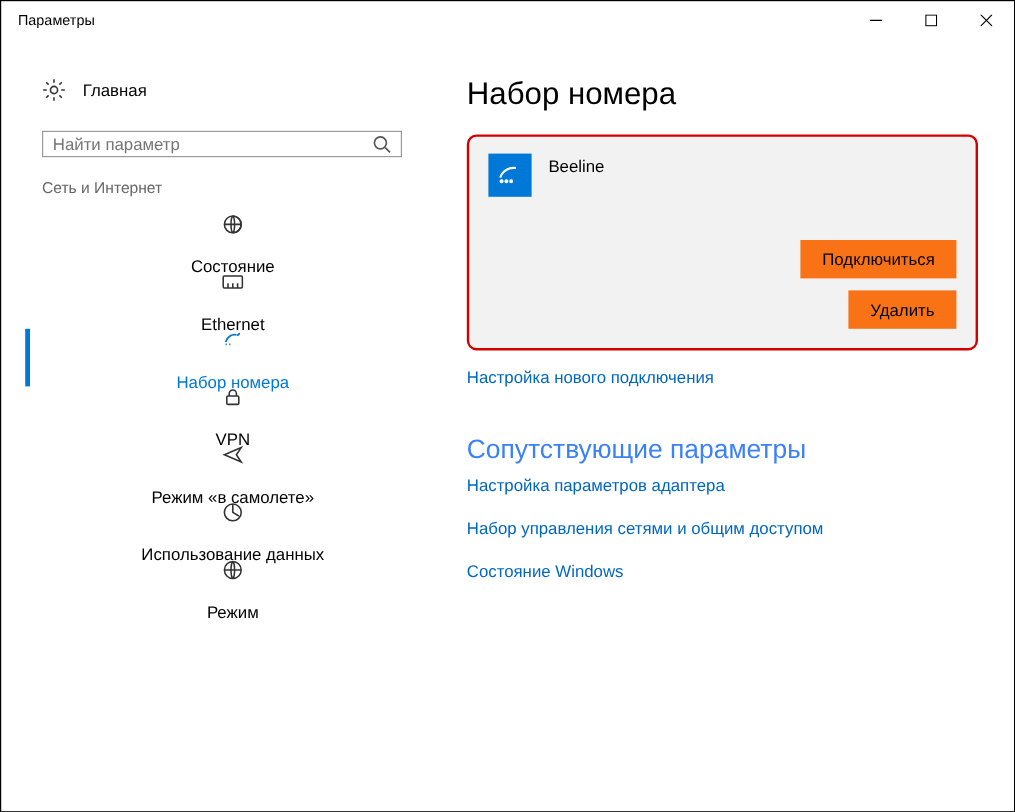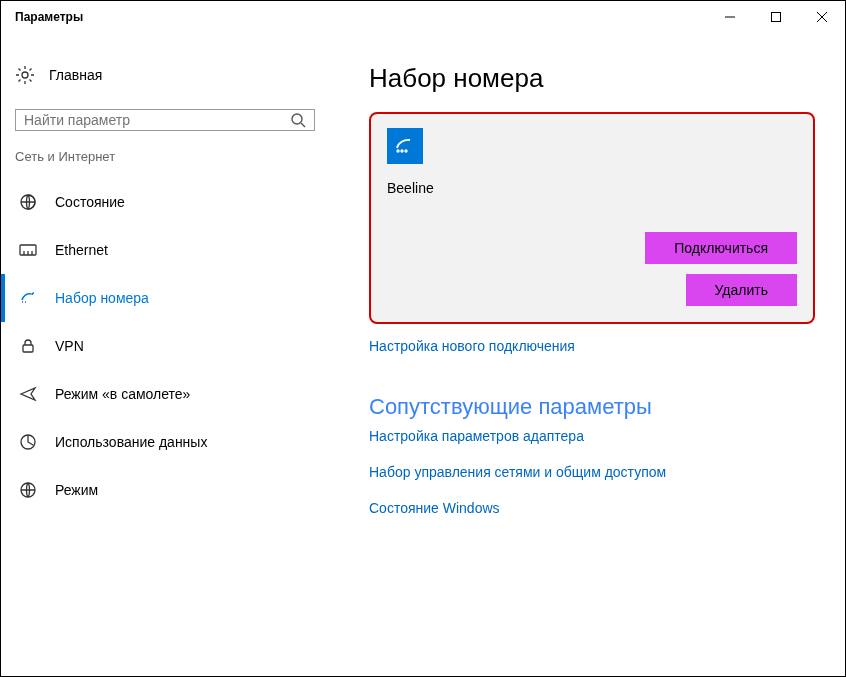--- a/index.html
+++ b/index.html
@@ -12,41 +12,41 @@
     border: 1px solid #000;
     position: relative;
   }
   .titlebar {
     height: 32px;
     display: flex;
     align-items: center;
     padding-left: 14px;
     font-size: 12px;
     color: #000;
-    font-weight: bold;
   }
   .titlebar-title { flex: 1; }
   .win-controls { display: flex; }
   .win-btn {
     width: 46px;
     height: 32px;
     display: flex;
     align-items: center;
     justify-content: center;
     font-size: 13px;
     color: #000;
   }
   .content {
     display: flex;
     height: calc(100% - 32px);
   }
   .sidebar {
     width: 338px;
     padding-top: 24px;
     padding-right: 10px;
+    margin-left: 20px;
   }
   .home-row {
     display: flex;
     align-items: center;
     padding: 8px 14px 8px 14px;
     gap: 14px;
     margin-bottom: 16px;
   }
   .home-row .icon { width: 20px; height: 20px; color: #333; }
   .home-label { font-size: 14px; color: #000; }
@@ -76,20 +76,21 @@
   .nav-item {
     display: flex;
     align-items: center;
     height: 48px;
     padding-left: 14px;
     gap: 18px;
     cursor: default;
     font-size: 14px;
     color: #000;
     border-left: 4px solid transparent;
+    flex-direction: column;
   }
   .nav-item.active {
     border-left: 4px solid #0078d7;
     color: #0078d7;
   }
   .nav-item.active .nav-icon { color: #0078d7; }
   .nav-icon { width: 18px; height: 18px; color: #333; flex-shrink: 0; }
   .main {
     flex: 1;
     padding: 30px 30px 0 30px;
@@ -105,42 +106,41 @@
     border-radius: 8px;
     background: #f2f2f2;
     padding: 14px 16px 16px 16px;
     margin-bottom: 14px;
   }
   .conn-header {
     display: flex;
     align-items: flex-start;
     gap: 14px;
     margin-bottom: 36px;
-    flex-direction: column;
   }
   .conn-icon {
     width: 36px;
     height: 36px;
     background: #0078d7;
     display: flex;
     align-items: center;
     justify-content: center;
   }
   .conn-name { font-size: 14px; color: #000; padding-top: 2px;}
   .conn-buttons {
     display: flex;
     justify-content: flex-end;
     gap: 10px;
     flex-wrap: wrap;
   }
   .row1 { justify-content: flex-end; margin-bottom: 10px;}
   .btn {
-    background: #d946ef;
+    background: #f97316;
     border: none;
-    padding: 8px 29px;
+    padding: 8px 18px;
     font-size: 14px;
     color: #000;
     cursor: default;
     min-width: 90px;
     text-align: center;
   }
   .link {
     color: #0067c0;
     font-size: 14px;
     margin-bottom: 14px;

